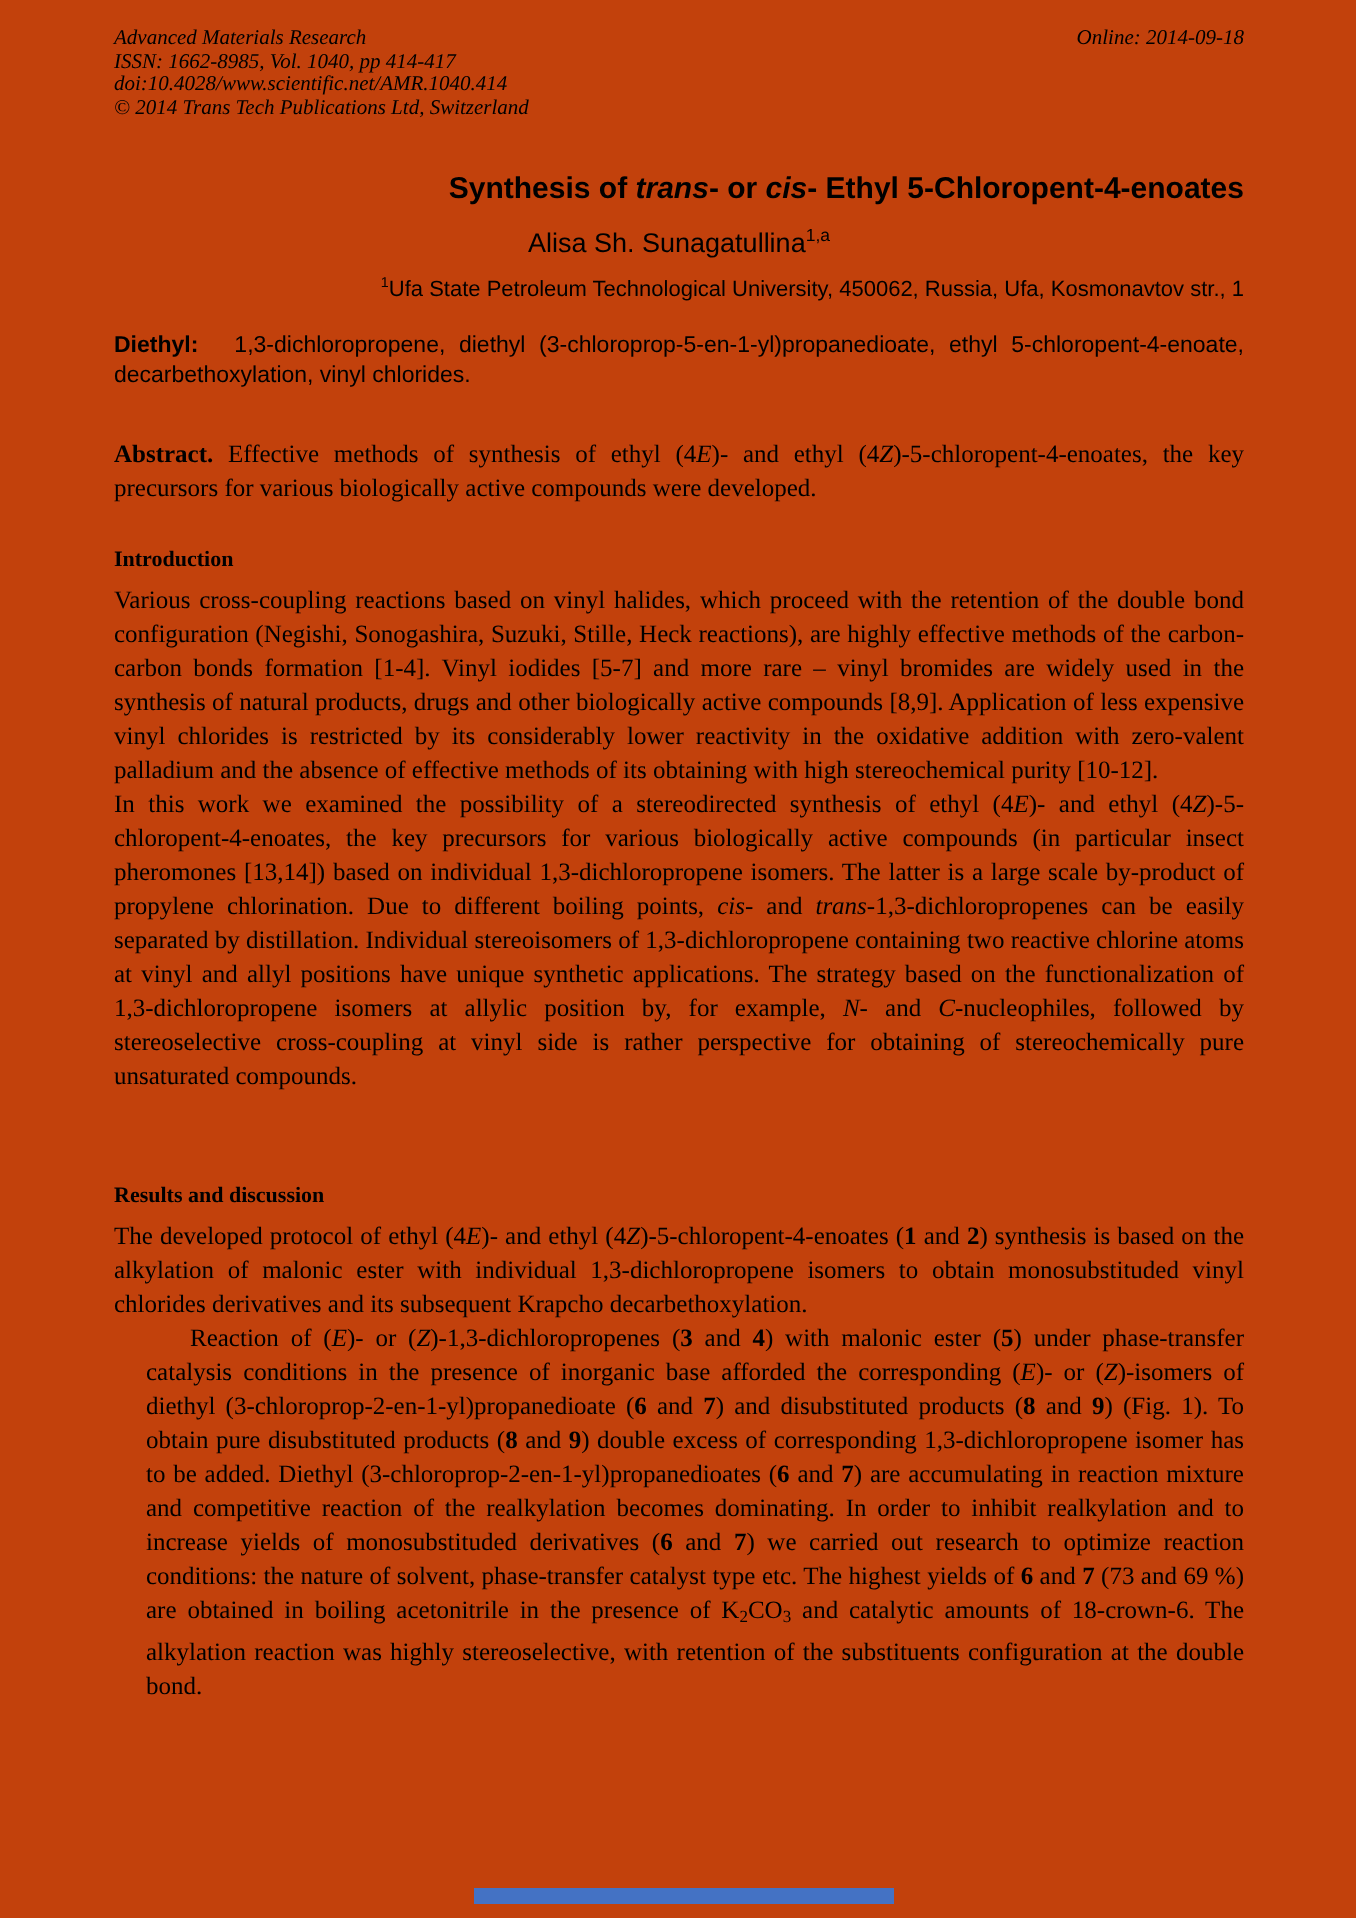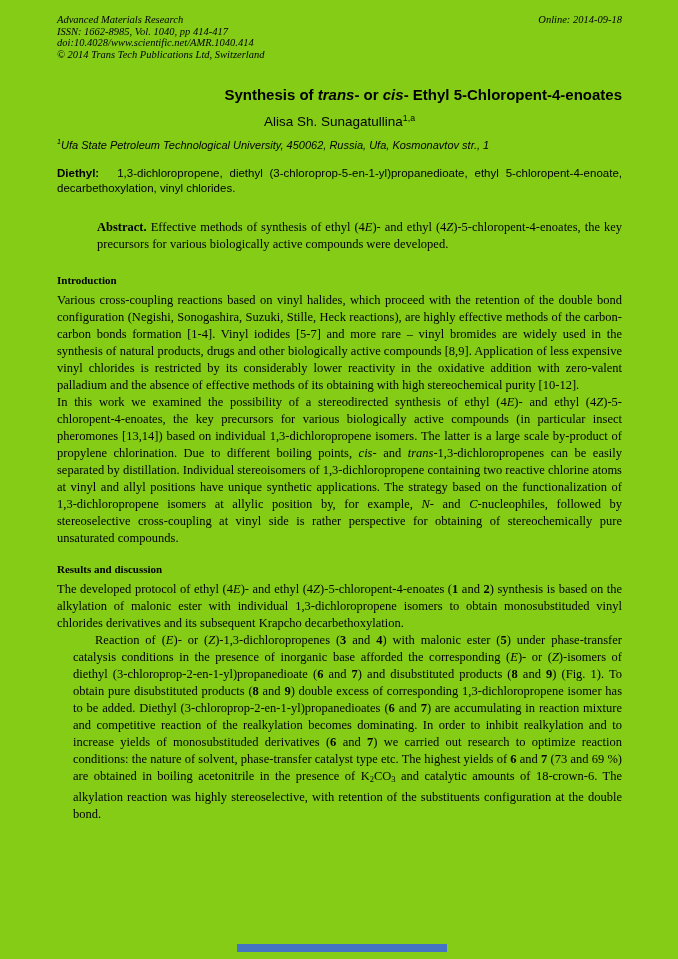--- a/index.html
+++ b/index.html
@@ -1,45 +1,45 @@
 <!DOCTYPE html>
 <html><head>
 <meta charset="utf-8">
 <style>
   html,body{margin:0;padding:0;background:#ffffff;}
   .page{
     position:relative;
     width:678px;height:959px;
-    background:#84cc16;color:#000000;
+    background:#c2410c;color:#000000;
     overflow:hidden;
     font-family:"Liberation Serif", serif;
   }
   .content{padding:14px 56px 0 57px;}
   
   .hdr{display:flex;justify-content:space-between;align-items:flex-start;
        font-family:"Liberation Serif", serif;font-style:italic;
        font-size:10.5px;line-height:11.6px;}
   
   .title{margin-top:26px;text-align:right;
          font-family:"Liberation Sans", sans-serif;
          font-size:15px;font-weight:700;line-height:18px;}
   .author{margin-top:10px;text-align:center;
           font-family:"Liberation Sans", sans-serif;font-size:13.5px;}
-  .affil,.email{margin-top:10px;text-align:left;
-          font-family:"Liberation Sans", sans-serif;font-size:11px;font-style:italic;}
+  .affil,.email{margin-top:10px;text-align:right;
+          font-family:"Liberation Sans", sans-serif;font-size:11px;}
   .sup{font-size:0.65em;vertical-align:super;line-height:0;}
   
   .keywords{margin-top:15px;font-family:"Liberation Sans", sans-serif;
             font-size:11.5px;line-height:15px;text-align:justify;}
   .kw-label{font-weight:700;margin-right:18px;}
   
   .para{font-size:12.5px;line-height:17px;text-align:justify;margin:0;}
-  .abstract{margin-top:23px;margin-left:40px;}
+  .abstract{margin-top:23px;}
   .sec-head{font-size:11px;font-weight:700;margin:21px 0 6px 0;}
-  .sec-head.results{margin-top:16px;font-family:Liberation Serif, serif;}
+  .sec-head.results{margin-top:45px;font-family:Liberation Serif, serif;}
   .indent{text-indent:22px;margin-left:16px;}
   .lbl{font-weight:700;}
   
   .seg-i{font-style:italic;}
   .seg-b{font-weight:700;}
   .seg-bi{font-weight:700;font-style:italic;}
   .seg-sub{font-size:0.68em;vertical-align:-0.25em;}
   
   .footer-bar{position:absolute;left:237px;top:944px;width:210px;height:8px;}
 </style>

